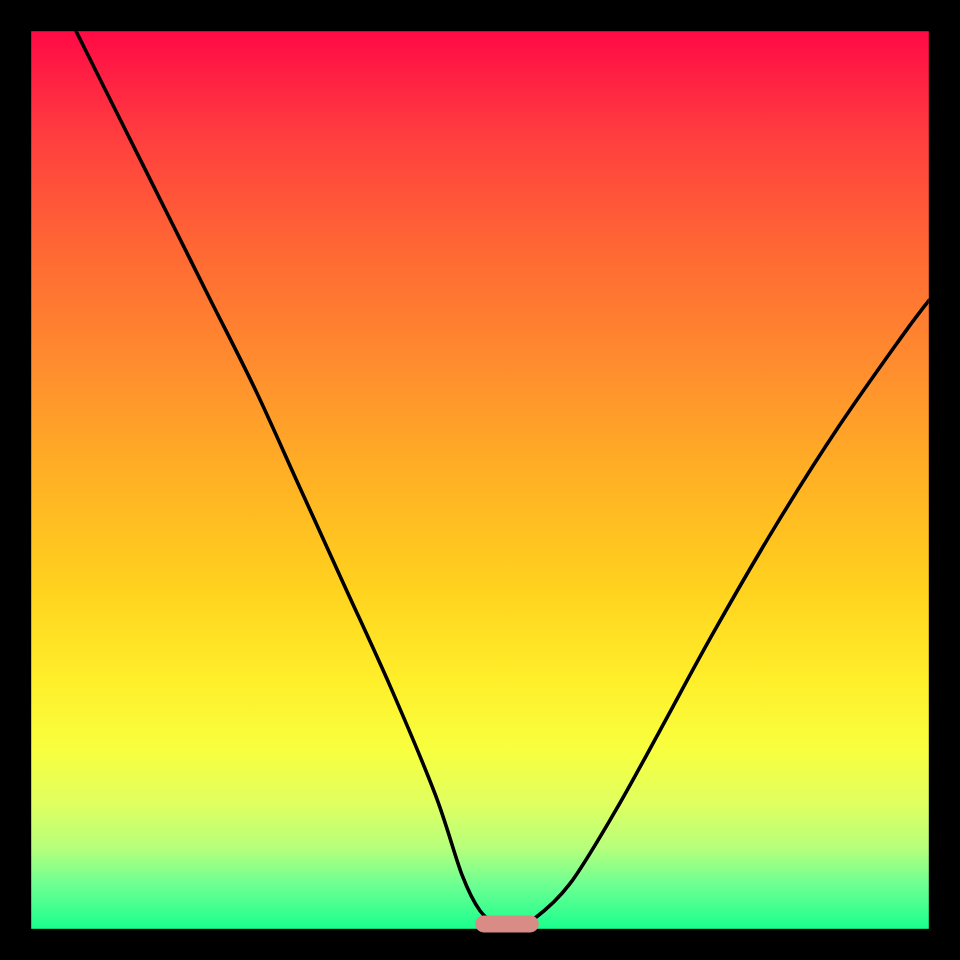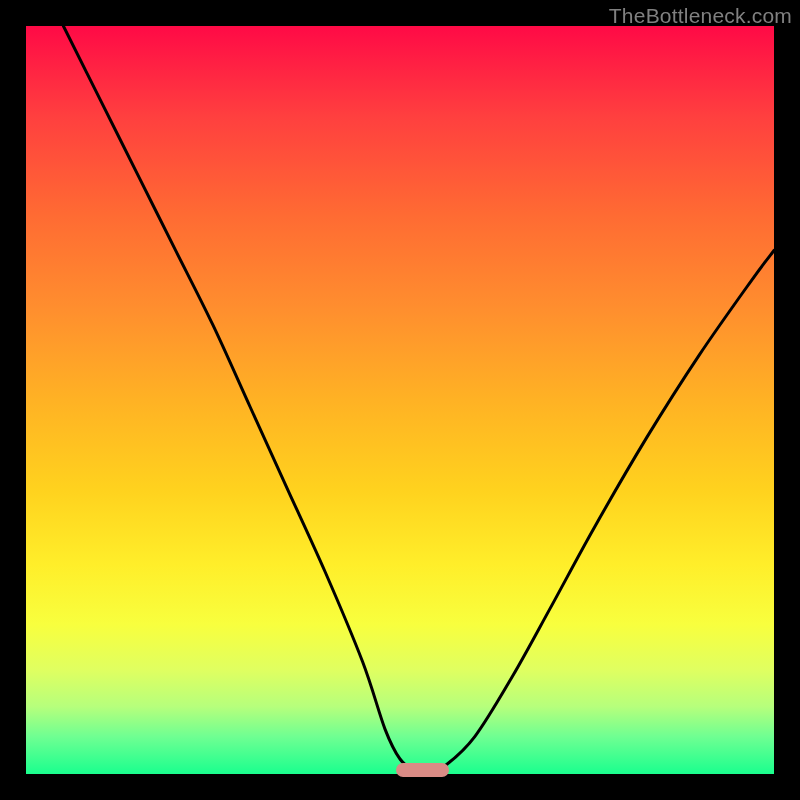--- a/index.html
+++ b/index.html
@@ -68,14 +68,13 @@
 
 <div class="stage">
 
   <div class="plot-area">
     <svg class="curve-svg" viewBox="0 0 748 748" preserveAspectRatio="none">
       <path id="curve-path" d="M 37.4 0.0 C 43.6 12.5, 62.3 49.9, 74.8 74.8 C 87.3 99.7, 99.7 124.7, 112.2 149.6 C 124.7 174.5, 137.1 199.5, 149.6 224.4 C 162.1 249.3, 174.5 273.0, 187.0 299.2 C 199.5 325.4, 211.9 354.1, 224.4 381.5 C 236.9 408.9, 249.3 436.3, 261.8 463.8 C 274.3 491.2, 286.7 517.4, 299.2 546.0 C 311.7 574.7, 326.6 609.6, 336.6 635.8 C 346.6 662.0, 352.8 686.9, 359.0 703.1 C 365.3 719.3, 369.0 726.2, 374.0 733.0 C 379.0 739.9, 384.0 742.4, 389.0 744.3 C 393.9 746.1, 398.9 745.0, 403.9 744.3 C 408.9 743.5, 411.4 745.4, 418.9 739.8 C 426.4 734.2, 437.6 725.4, 448.8 710.6 C 460.0 695.8, 473.7 672.0, 486.2 650.8 C 498.7 629.6, 509.9 608.4, 523.6 583.4 C 537.3 558.5, 552.3 529.8, 568.5 501.2 C 584.7 472.5, 603.4 440.1, 620.8 411.4 C 638.3 382.7, 655.7 355.3, 673.2 329.1 C 690.7 302.9, 713.1 271.8, 725.6 254.3 C 738.0 236.9, 744.3 229.4, 748.0 224.4" fill="none" stroke="#000000" stroke-width="3" stroke-linecap="round" stroke-linejoin="round"></path>
     </svg>
     <div id="marker" class="marker" style="left: 370.26px; width: 52.36px; top: 736.512px; background: rgb(217, 139, 133);"></div>
   </div>
 
-  <div class="watermark">TheBottleneck.com</div>
 </div>
 
 </body></html>

